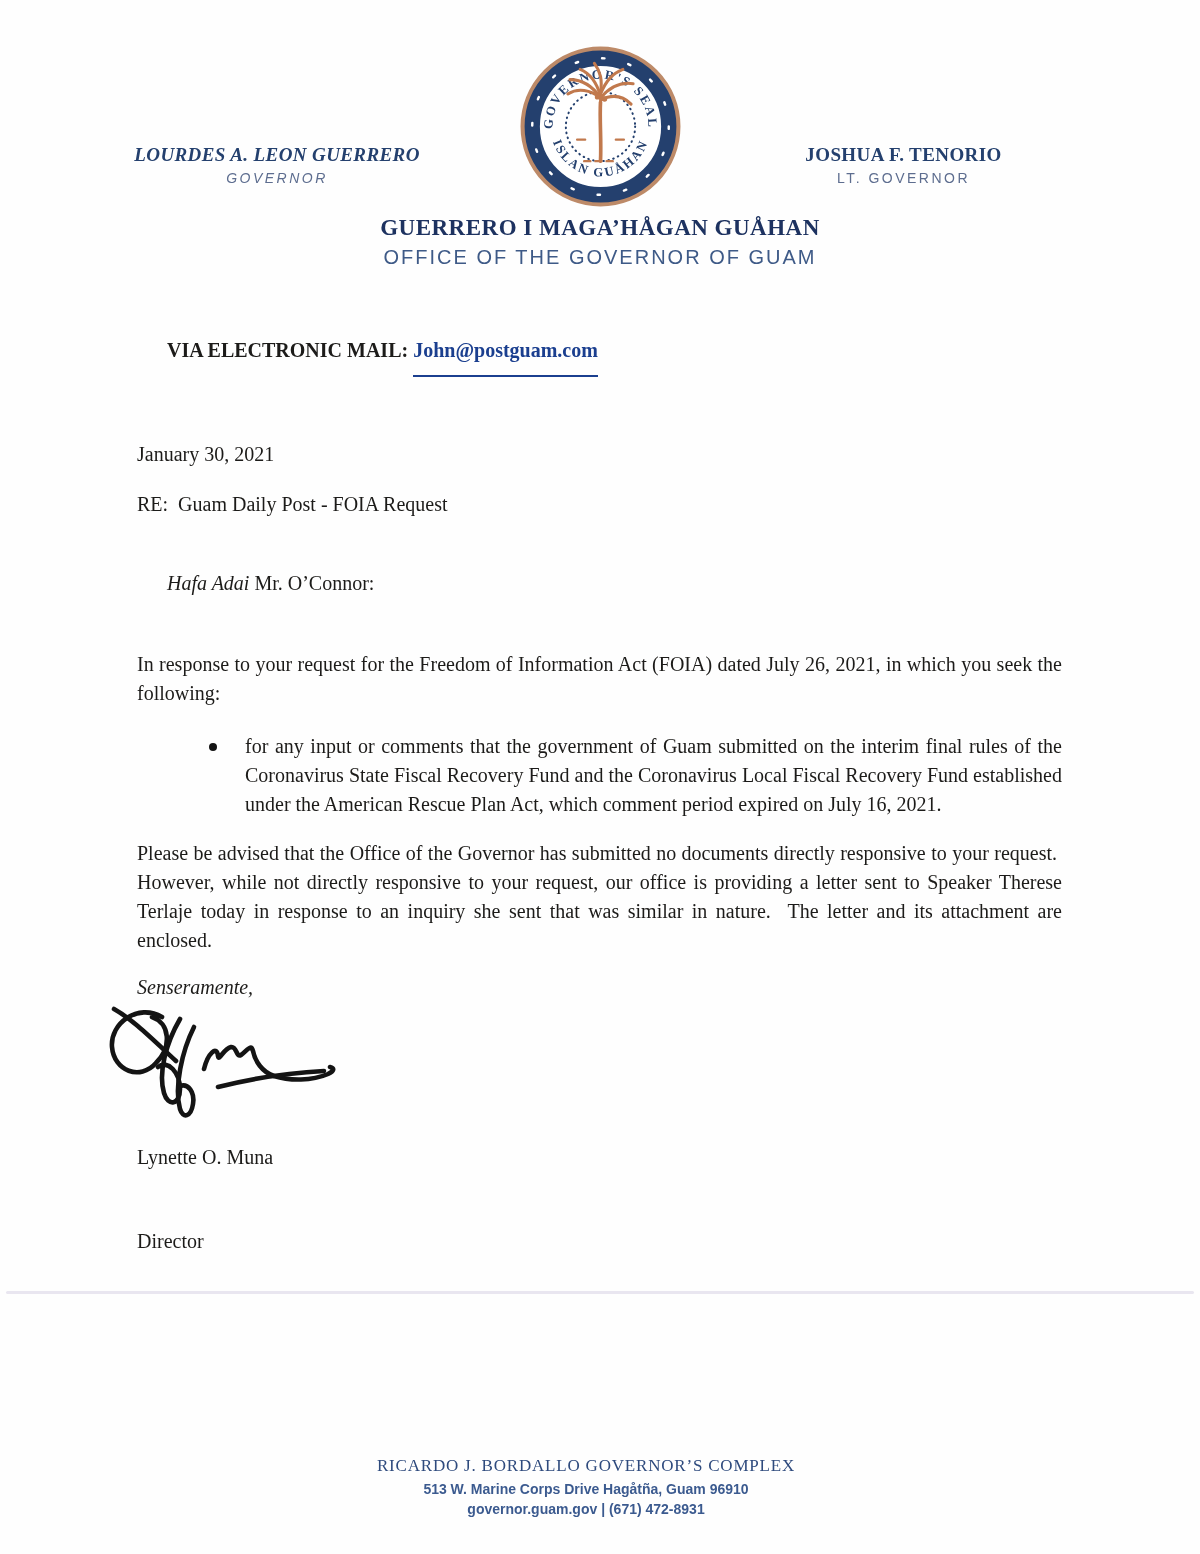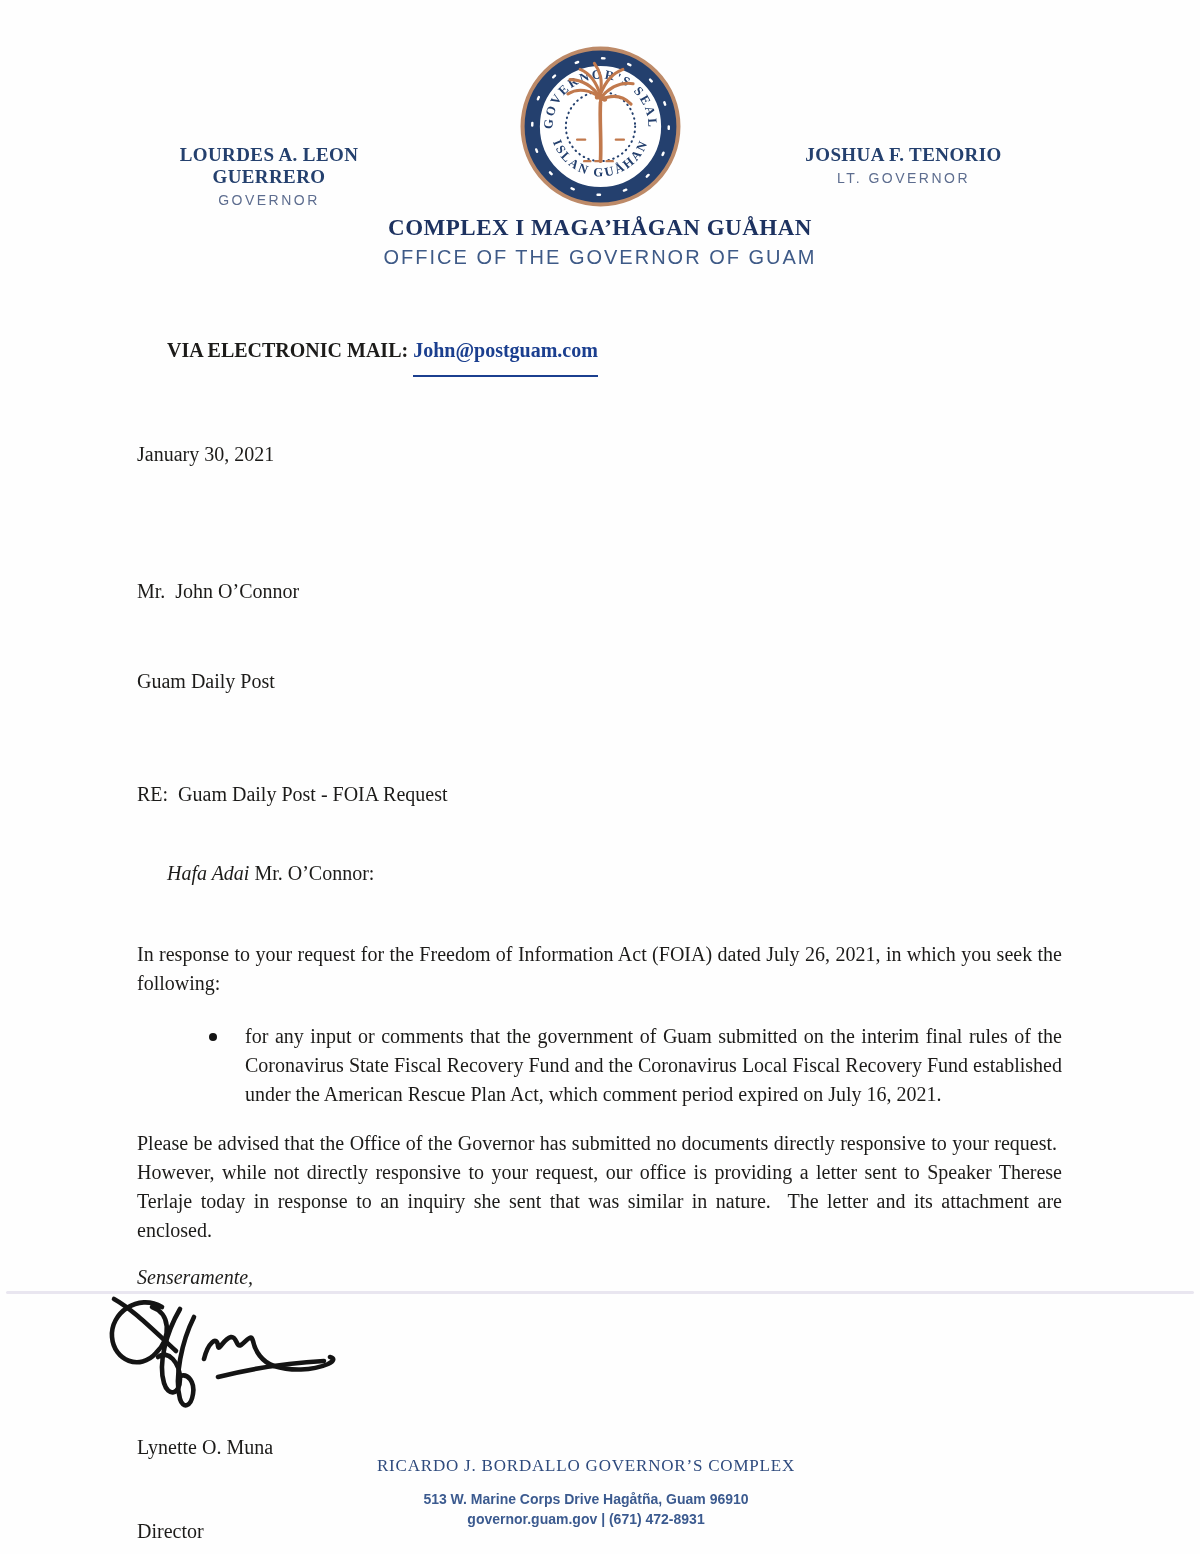--- a/index.html
+++ b/index.html
@@ -6,21 +6,21 @@
   .page{
     position:relative;
     width:1200px;height:1554px;
     background:#fefefe;
     font-family:"Liberation Serif",serif;
     color:#1c1b19;
     overflow:hidden;
   }
   
   .gov-block{position:absolute;text-align:center;}
-  .gov-left{left:124px;top:144px;width:290px;}
+  .gov-left{left:132px;top:144px;width:290px;font-style:italic;}
   .gov-right{left:766px;top:144px;width:275px;}
   .gov-name{
     font-weight:bold;font-size:19px;letter-spacing:.4px;
     color:#24406e;white-space:pre-wrap;
   }
   .gov-title{
     font-size:14px;letter-spacing:2.5px;margin-top:4px;
     color:#5d6d8f;font-family:"Liberation Sans",sans-serif;
   }
   .seal-wrap{position:absolute;left:519px;top:45px;width:163px;height:163px;}
@@ -62,21 +62,21 @@
   }
   
   .footer{position:absolute;left:0;top:1456px;width:1172px;text-align:center;}
   .footer-complex{
     font-size:17px;letter-spacing:.8px;color:#2e4a7d;font-weight:500;
   }
   .footer-address,.footer-contact{
     font-family:"Liberation Sans",sans-serif;
     font-size:14px;line-height:20px;color:#3b5a8f;font-weight:bold;
   }
-  .footer-address{margin-top:13px;}
+  .footer-address{margin-top:3px;}
 </style>
 </head>
 <body>
 
 <div class="page">
 
   <div class="gov-block gov-left">
     <div class="gov-name">LOURDES A. LEON GUERRERO</div>
     <div class="gov-title">GOVERNOR</div>
   </div>
@@ -119,36 +119,32 @@
       <circle cx="84" cy="53" r="2.6" fill="#c1794d"></circle>
     </svg>
   </div>
 
   <div class="gov-block gov-right">
     <div class="gov-name">JOSHUA F. TENORIO</div>
     <div class="gov-title">LT. GOVERNOR</div>
   </div>
 
   <div class="office-heading">
-    <div class="office-chamorro">COMPLEX I MAGA’HÅGAN GUÅHAN</div>
+    <div class="office-chamorro">GUERRERO I MAGA’HÅGAN GUÅHAN</div>
     <div class="office-english">OFFICE OF THE GOVERNOR OF GUAM</div>
   </div>
 
   <div class="letter">
 
     <div class="via-line">
       <span>VIA ELECTRONIC MAIL: </span><span class="via-email">John@postguam.com</span>
     </div>
 
     <div class="date-line">January 30, 2021</div>
 
-    <div class="addr-block">
-      <div>Mr.&nbsp; John O’Connor</div>
-      <div>Guam Daily Post</div>
-    </div>
 
     <div class="re-line">RE:&nbsp; Guam Daily Post - FOIA Request</div>
 
     <div class="salutation">
       <span class="it">Hafa Adai</span><span> Mr. O’Connor:</span>
     </div>
 
     <div class="para">In response to your request for the Freedom of Information Act (FOIA) dated July 26, 2021, in which you seek the following:</div>
 
     <div class="bullet-item">

